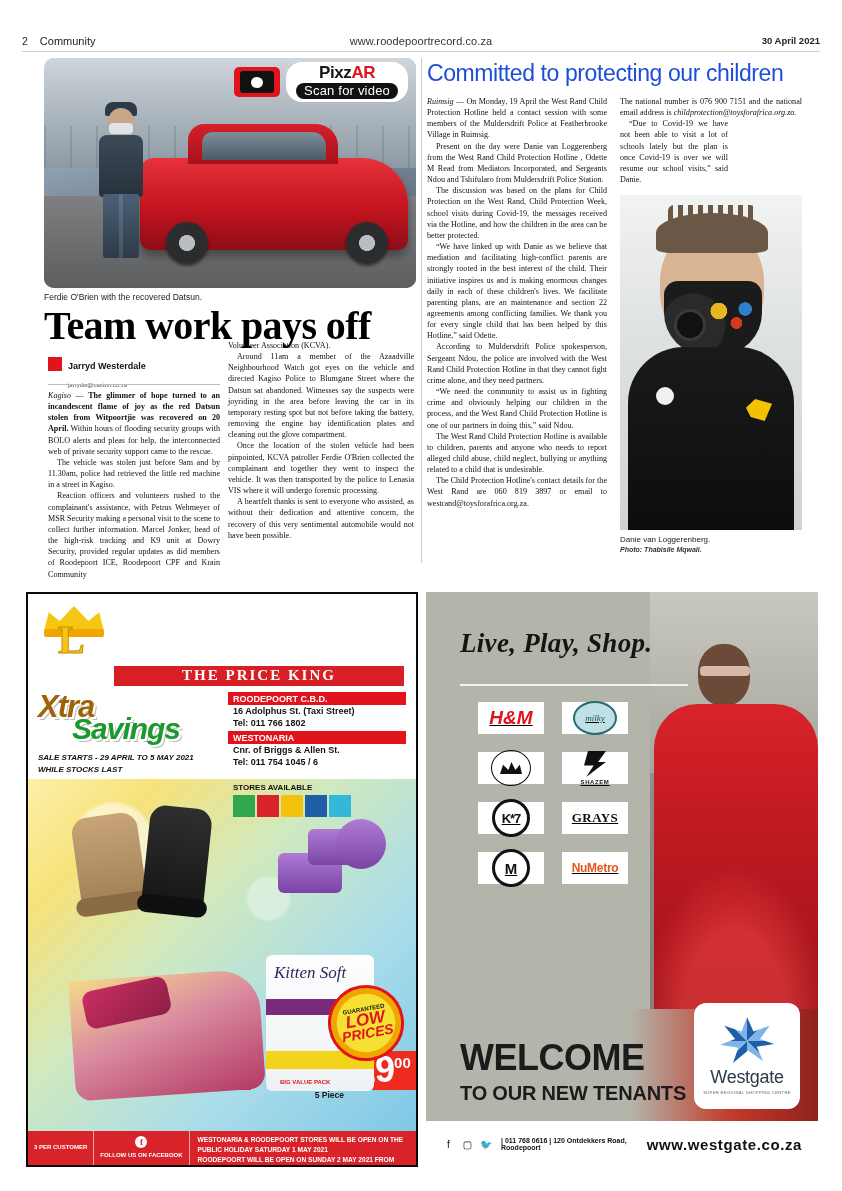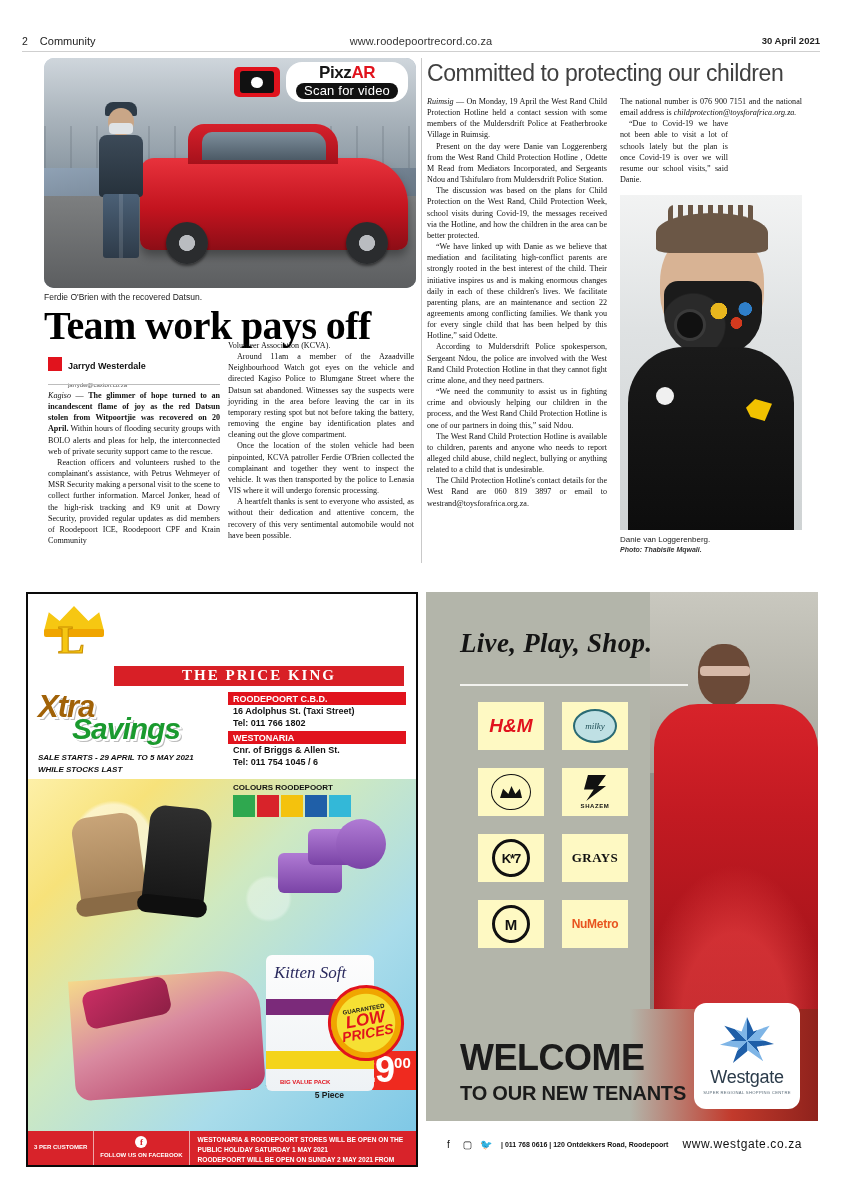--- a/index.html
+++ b/index.html
@@ -117,21 +117,21 @@
   .art-col .lead { font-weight: 700; }
   .art-col .place { font-style: italic; font-weight: 400; }
   #left-col-1 { left: 48px; top: 390px; width: 172px; }
   #left-col-2 { left: 228px; top: 340px; width: 186px; }
 
   
   .vrule { position: absolute; top: 58px; width: 1px; height: 505px; background: #c9c9c9; }
   .headline-right {
     position: absolute; left: 427px; top: 60px; width: 375px;
     font-family: "Liberation Sans", sans-serif; font-size: 23px; font-weight: 400;
-    color: #404040; letter-spacing: -.4px;
+    color: #1d4ed8; letter-spacing: -.4px;
   }
   #right-col-1 { left: 427px; top: 96px; width: 180px; }
   #right-col-2 { left: 620px; top: 96px; width: 182px; }
   .art-col i { font-style: italic; }
 
   .photo-danie {
     position: absolute; left: 620px; top: 195px; width: 182px; height: 335px;
     background: linear-gradient(180deg,#f2f3f3 0%,#dfe2e3 40%,#cfd3d4 100%);
     overflow: hidden;
   }
@@ -250,21 +250,21 @@
   .wg-photo { position: absolute; right: 0; top: 0; width: 168px; height: 432px; overflow: hidden; background: linear-gradient(180deg,#9a9c93,#7f817a); }
   .wg-photo .bldg { position: absolute; left: 0; top: 0; width: 100%; height: 42%; background: linear-gradient(180deg,#c9c8bf,#a7a69c); }
   .wg-photo .model-head { position: absolute; left: 48px; top: 52px; width: 52px; height: 62px; border-radius: 46%; background: #6b4a38; }
   .wg-photo .glasses { position: absolute; left: 50px; top: 74px; width: 50px; height: 10px; background: #d6b9a8; border-radius: 4px; }
   .wg-photo .dress { position: absolute; left: 4px; top: 112px; width: 164px; height: 320px; background: linear-gradient(180deg,#d8232a 0%,#c21a22 35%,#9c1218 100%); border-radius: 44px 44px 0 0; }
   .wg-photo .dress:after { content:""; position:absolute; left: -14px; bottom: 0; width: 190px; height: 160px; background: radial-gradient(ellipse at 50% 100%, rgba(255,80,80,.45) 0 40%, transparent 70%); }
 
   .wg-script { position: absolute; left: 34px; top: 36px; font-family: "Liberation Serif", serif; font-style: italic; font-size: 27px; font-weight: 700; color: #141414; letter-spacing: .3px; }
   .wg-rule { position: absolute; left: 34px; top: 92px; width: 228px; border-top: 2px solid #f2f2ee; }
   .wg-grid { position: absolute; left: 52px; top: 110px; width: 150px; display: grid; grid-template-columns: 66px 66px; gap: 18px; }
-  .wg-tile { width: 66px; height: 48px; background: #fef9c3; display: flex; align-items: center; justify-content: center; font-family: "Liberation Sans", sans-serif; }
+  .wg-tile { width: 66px; height: 32px; background: #ffffff; display: flex; align-items: center; justify-content: center; font-family: "Liberation Sans", sans-serif; text-decoration: underline; }
   .tile-hm { color: #e1131d; font-size: 19px; font-weight: 700; font-style: italic; }
   .tile-milky { width: 44px; height: 34px; border-radius: 50%; background: #bfe0e4; border: 2px solid #2a6b74; display: flex; align-items: center; justify-content: center; font-family: "Liberation Serif", serif; font-style: italic; font-size: 9px; color: #1d4d55; }
   .tile-crown { width: 40px; height: 36px; border-radius: 50%; border: 1.5px solid #111; display: flex; align-items: center; justify-content: center; position: relative; }
   .tile-crown:after { content:""; width: 22px; height: 12px; background: #111; clip-path: polygon(0 100%,14% 22%,38% 66%,52% 0,70% 66%,90% 22%,100% 100%); }
   .tile-shazem { display: flex; flex-direction: column; align-items: center; gap: 2px; }
   .tile-shazem .mark { width: 22px; height: 26px; background: #111; clip-path: polygon(18% 0,100% 0,64% 42%,100% 42%,10% 100%,44% 56%,0 56%); }
   .tile-shazem .txt { font-size: 6px; font-weight: 700; letter-spacing: .6px; color: #111; }
   .tile-k7 { width: 38px; height: 38px; border-radius: 50%; border: 3px solid #111; display: flex; align-items: center; justify-content: center; font-size: 13px; font-weight: 700; color: #111; letter-spacing: -1px; }
   .tile-grays { font-family: "Liberation Serif", serif; font-size: 13px; font-weight: 700; color: #111; letter-spacing: .4px; }
   .tile-mng { width: 38px; height: 38px; border-radius: 50%; border: 3px solid #111; display: flex; align-items: center; justify-content: center; font-size: 15px; font-weight: 700; color: #111; }
@@ -283,21 +283,21 @@
   .wg-mark { width: 54px; height: 48px; background:
       conic-gradient(from 0deg at 50% 50%, #1f5fa8 0 12%, #7fb5e6 12% 25%, #1f5fa8 25% 37%, #7fb5e6 37% 50%, #1f5fa8 50% 62%, #7fb5e6 62% 75%, #1f5fa8 75% 87%, #7fb5e6 87% 100%);
     clip-path: polygon(50% 0,62% 30%,92% 18%,74% 46%,100% 56%,68% 62%,80% 92%,52% 70%,24% 96%,34% 64%,0 58%,28% 46%,8% 18%,40% 30%); }
   .wg-name { font-family: "Liberation Sans", sans-serif; font-size: 18px; color: #2b3b4a; letter-spacing: -.3px; }
   .wg-tagline { font-family: "Liberation Sans", sans-serif; font-size: 4.2px; color: #5a6b78; letter-spacing: .3px; }
 
   .wg-footer { position: absolute; left: 0; bottom: 0; width: 392px; height: 46px; background: #fff; display: flex; align-items: center; padding: 0 16px; font-family: "Liberation Sans", sans-serif; }
   .wg-social { display: flex; gap: 6px; align-items: center; color: #111; font-size: 10px; }
   .wg-social span { width: 13px; height: 13px; display: flex; align-items: center; justify-content: center; }
   .wg-contact { font-size: 7px; font-weight: 700; color: #111; margin-left: 8px; }
-  .wg-web { margin-left: auto; font-size: 12px; font-weight: 400; color: #111; letter-spacing: .6px; }
+  .wg-web { margin-left: auto; font-size: 15px; font-weight: 700; color: #111; letter-spacing: .6px; }
 </style>
 </head>
 <body>
 
 <div class="page">
 
   <div class="masthead">
     <span class="mh-page">2</span>
     <span class="mh-section">Community</span>
     <span class="mh-url">www.roodepoortrecord.co.za</span>
@@ -333,20 +333,21 @@
     <span class="byline-sq"></span>
     <span>
       <span class="byline-name">Jarryd Westerdale</span><br>
       <span class="byline-mail">jarrydw@caxton.co.za</span>
     </span>
   </div>
   <div class="byline-rule"></div>
 
   <div class="art-col" id="left-col-1">
     <p class="first"><span class="place">Kagiso</span> — <span class="lead">The glimmer of hope turned to an incandescent flame of joy as the red Datsun stolen from Witpoortjie was recovered on 20 April.</span><span> Within hours of flooding security groups with BOLO alerts and pleas for help, the interconnected web of private security support came to the rescue.</span></p>
+    <p>The vehicle was stolen just before 9am and by 11.30am, police had retrieved the little red machine in a street in Kagiso.</p>
     <p>Reaction officers and volunteers rushed to the complainant's assistance, with Petrus Wehmeyer of MSR Security making a personal visit to the scene to collect further information. Marcel Jonker, head of the high-risk tracking and K9 unit at Dowry Security, provided regular updates as did members of Roodepoort ICE, Roodepoort CPF and Krain Community</p>
   </div>
 
   <div class="art-col" id="left-col-2">
     <p class="first">Volunteer Association (KCVA).</p>
     <p>Around 11am a member of the Azaadville Neighbourhood Watch got eyes on the vehicle and directed Kagiso Police to Blumgane Street where the Datsun sat abandoned. Witnesses say the suspects were joyriding in the area before leaving the car in its temporary resting spot but not before taking the battery, removing the engine bay identification plates and cleaning out the glove compartment.</p>
     <p>Once the location of the stolen vehicle had been pinpointed, KCVA patroller Ferdie O'Brien collected the complainant and together they went to inspect the vehicle. It was then transported by the police to Lenasia VIS where it will undergo forensic processing.</p>
     <p>A heartfelt thanks is sent to everyone who assisted, as without their dedication and attentive concern, the recovery of this very sentimental automobile would not have been possible.</p>
   </div>
 
@@ -405,21 +406,21 @@
         <div class="store-head">ROODEPOORT C.B.D.</div>
         <div class="store-line">16 Adolphus St. (Taxi Street)</div>
         <div class="store-line">Tel: 011 766 1802</div>
         <div class="store-head" style="margin-top:2px">WESTONARIA</div>
         <div class="store-line">Cnr. of Briggs &amp; Allen St.</div>
         <div class="store-line">Tel: 011 754 1045 / 6</div>
       </div>
     </div>
 
     <div class="lor-products">
-      <div class="colours-avail">COLOURS ROODEPOORT</div>
+      <div class="colours-avail">STORES AVAILABLE</div>
       <div class="swatches" id="swatch-row">
           <i style="background: rgb(47, 168, 79);"></i>
           <i style="background: rgb(216, 35, 42);"></i>
           <i style="background: rgb(244, 194, 13);"></i>
           <i style="background: rgb(31, 95, 168);"></i>
           <i style="background: rgb(51, 184, 216);"></i>
         </div>
 
       <div class="boot-a"></div>
       <div class="boot-b"></div>

